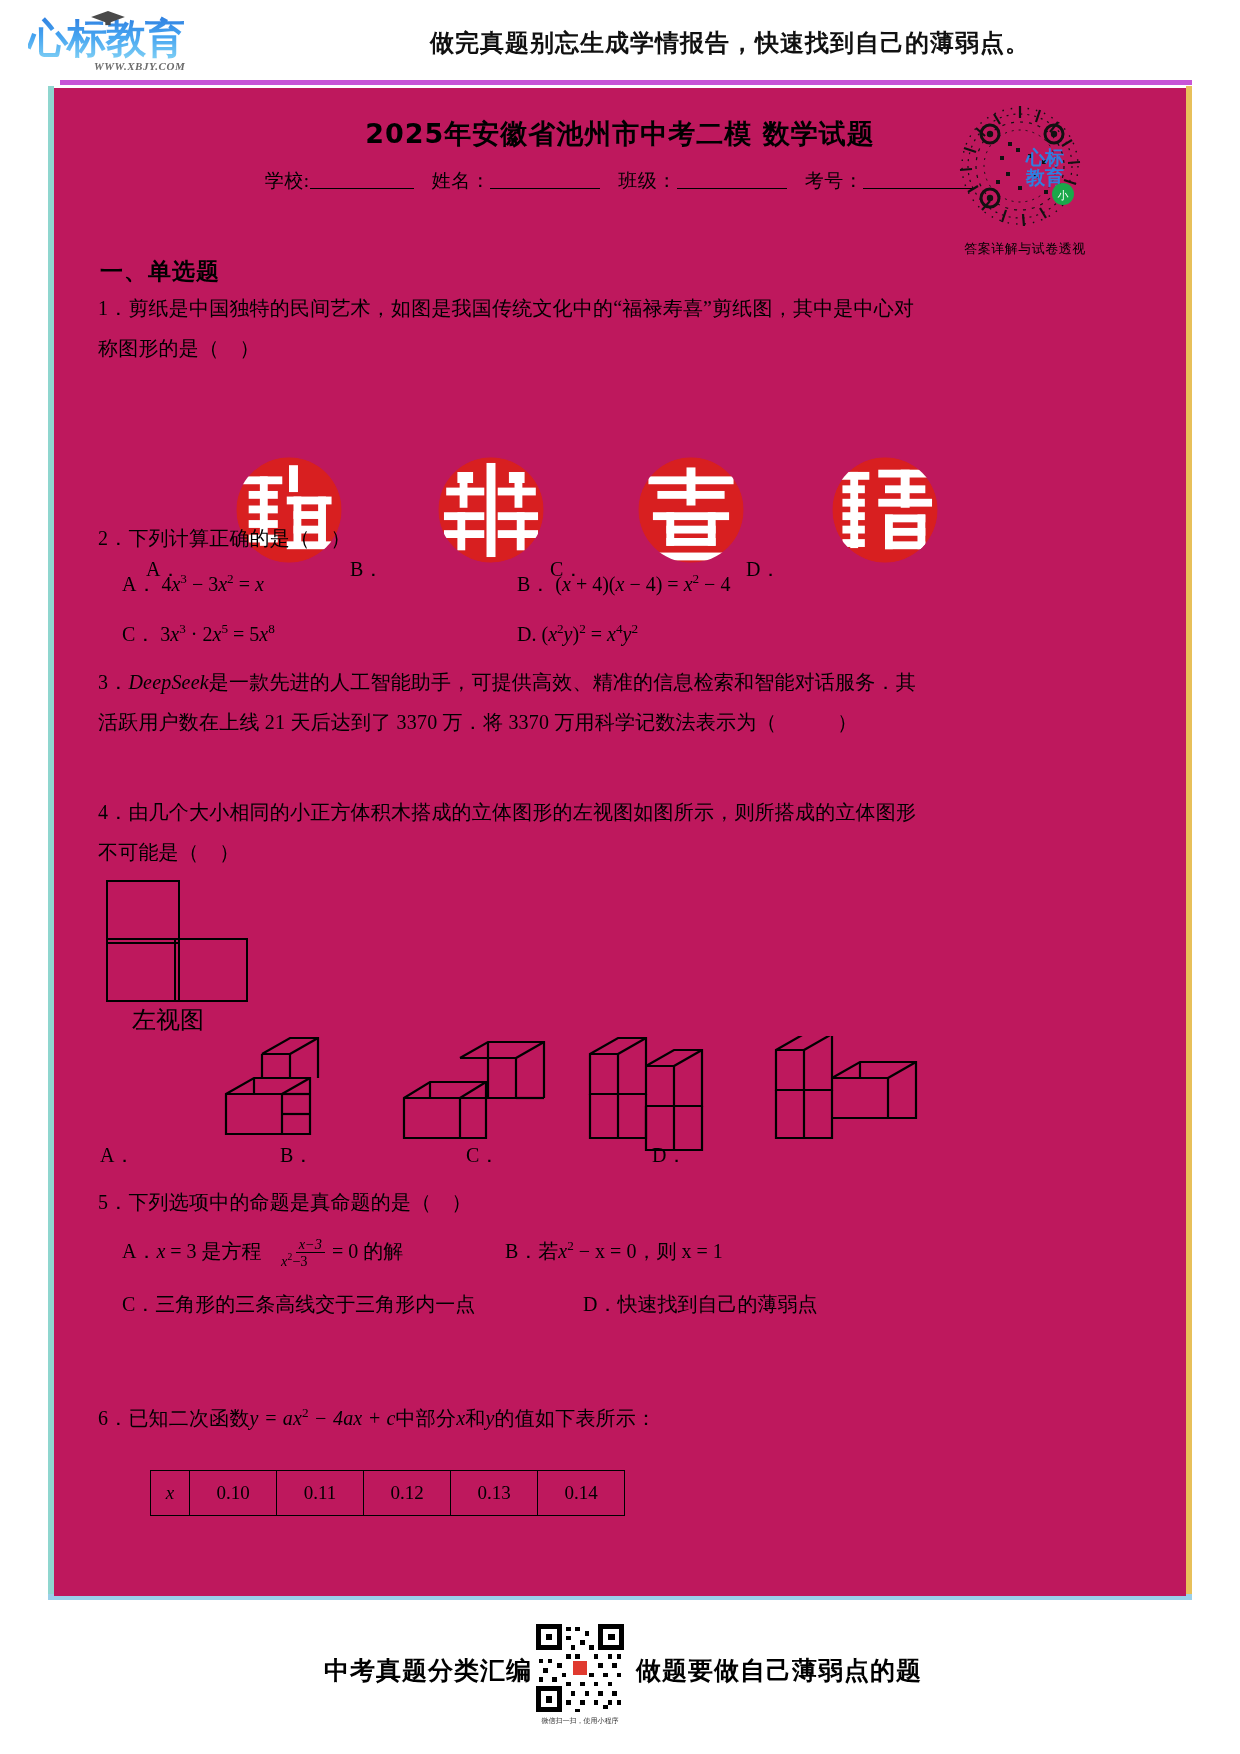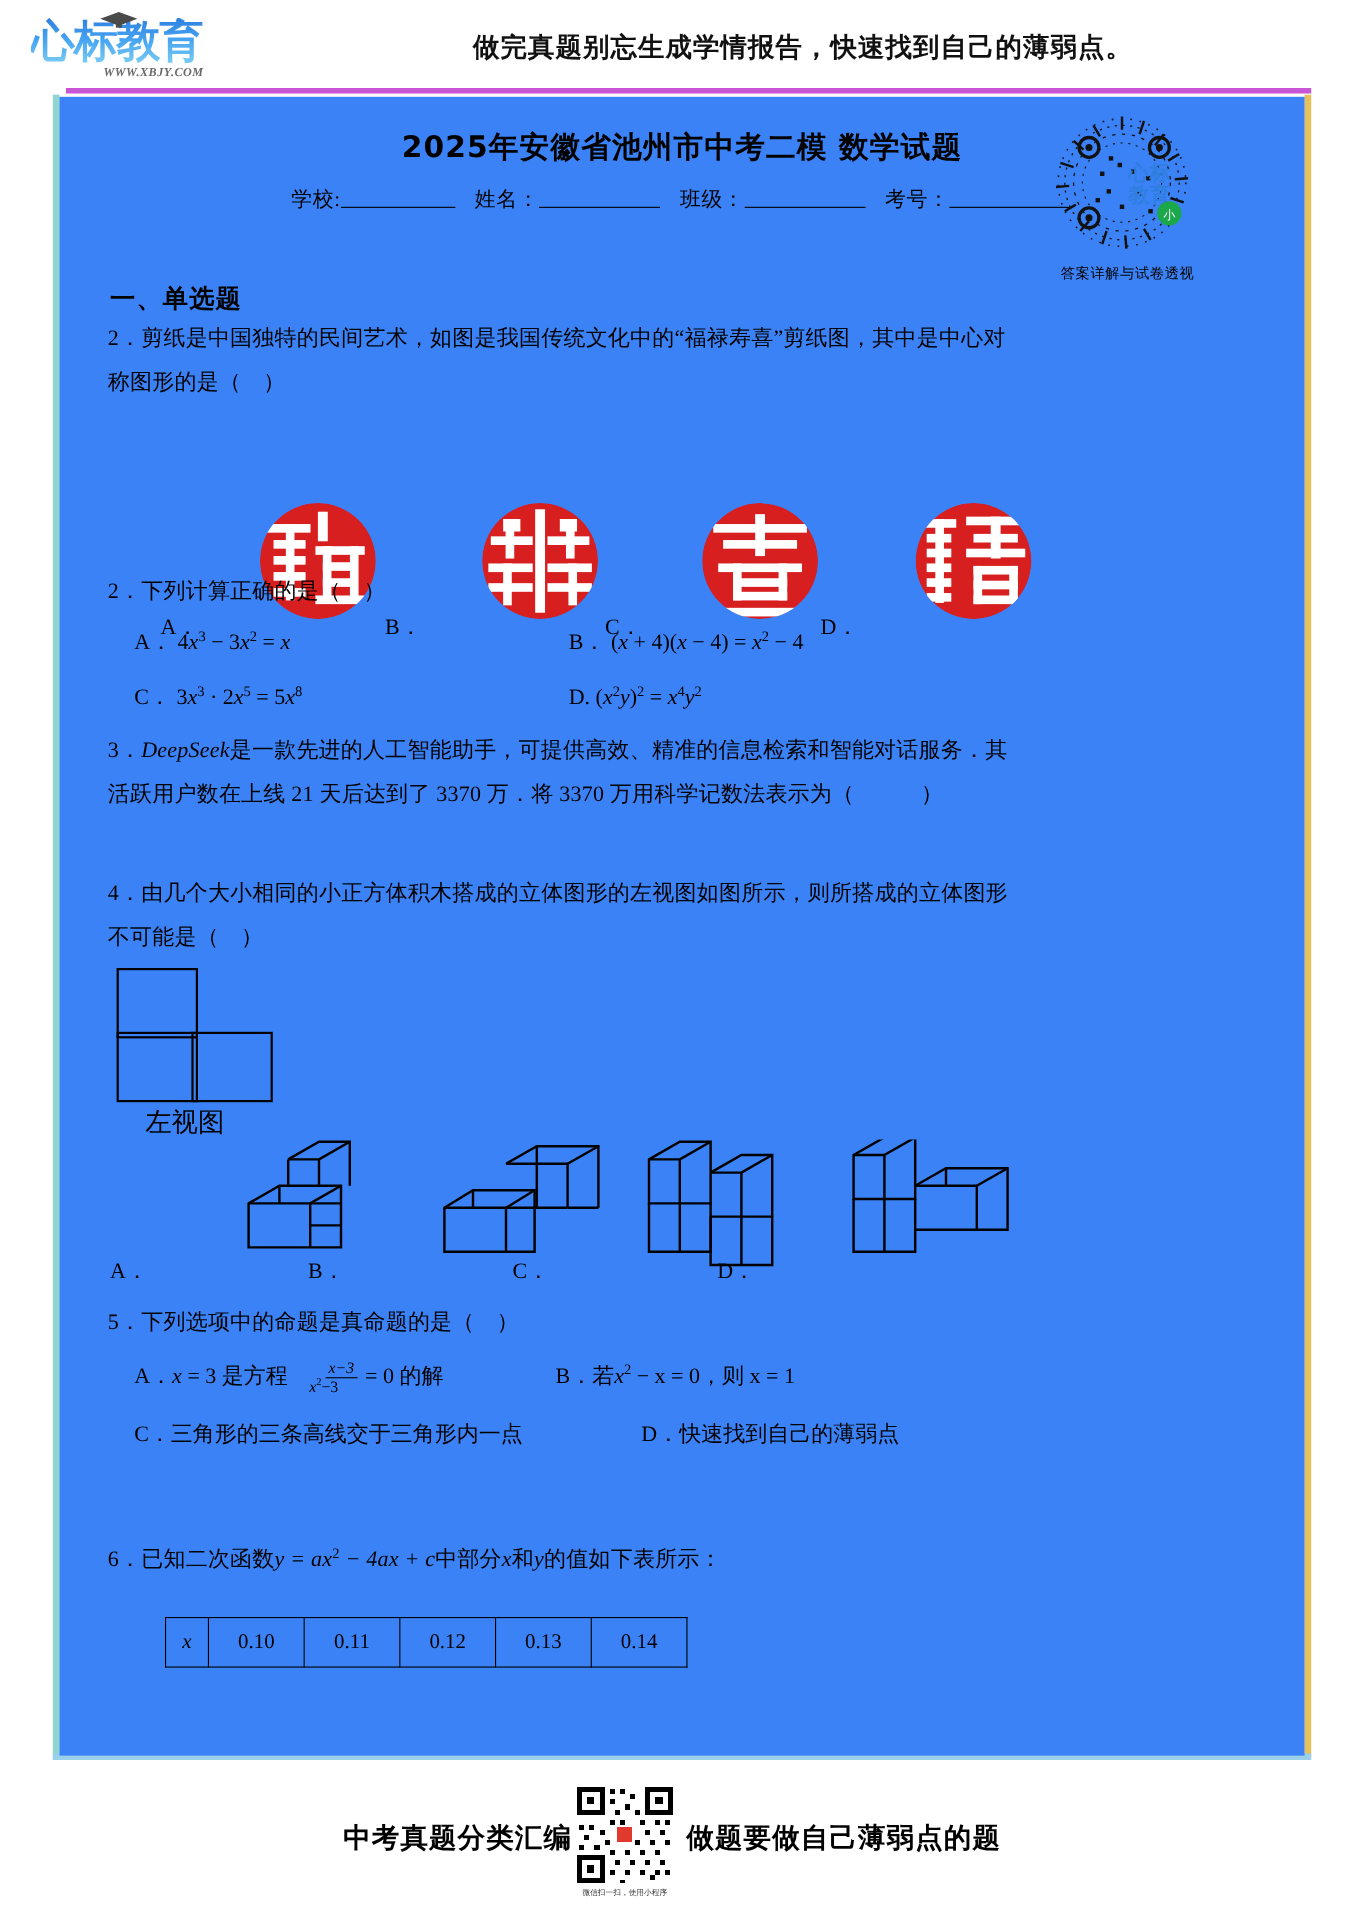--- a/index.html
+++ b/index.html
@@ -40,21 +40,21 @@
   }
   .banner-rule{
     position:absolute;left:60px;top:80px;width:1132px;height:5px;
     background:#c755d6;
   }
 
   
   .frame-left{position:absolute;left:48px;top:86px;width:6px;height:1512px;background:#8fd6cf;}
   .frame-right{position:absolute;left:1186px;top:86px;width:6px;height:1512px;background:#e8c05a;}
   .frame-bottom{position:absolute;left:48px;top:1594px;width:1144px;height:6px;background:#9ad0ea;}
-  .sheet{position:absolute;left:54px;top:88px;width:1132px;height:1508px;background:#3b82f6;}
+  .sheet{position:absolute;left:54px;top:88px;width:1132px;height:1508px;background:#be185d;}
 
   
   .exam-title{
     position:absolute;left:0;top:28px;width:1132px;text-align:center;
     font-family:"DejaVu Sans",sans-serif;
     font-size:27px;font-weight:bold;letter-spacing:1px;
   }
   .id-line{
     position:absolute;left:0;top:80px;width:1132px;text-align:center;
     font-size:19px;letter-spacing:.5px;white-space:nowrap;
@@ -108,21 +108,21 @@
   
   .t6{position:absolute;left:96px;top:1382px;border-collapse:collapse;}
   .t6 td{
     border:1.6px solid #000;height:44px;text-align:center;
     font-size:19px;padding:0 6px;min-width:62px;
   }
   .t6 td.hd{width:26px;min-width:26px;font-style:italic;}
   .t6 td.val{width:74px;}
 
   
-  .footer{position:absolute;left:4px;top:1604px;width:988px;height:150px;}
+  .footer{position:absolute;left:16px;top:1604px;width:988px;height:150px;}
   .footer-left{
     position:absolute;left:308px;top:50px;
     font-family:"DejaVu Sans",sans-serif;font-size:25px;font-weight:600;letter-spacing:1px;
   }
   .footer-right{
     position:absolute;left:620px;top:50px;
     font-family:"DejaVu Sans",sans-serif;font-size:25px;font-weight:600;letter-spacing:1px;
   }
   .footer-qr{position:absolute;left:518px;top:18px;width:92px;height:92px;}
   .footer-qr-cap{
@@ -207,21 +207,21 @@
       </g>
       <text x="70" y="62" font-family="DejaVu Sans, sans-serif" font-size="19" font-weight="bold" fill="#2f7fe0">心标</text>
       <text x="70" y="82" font-family="DejaVu Sans, sans-serif" font-size="19" font-weight="bold" fill="#2f7fe0">教育</text>
       <circle cx="107" cy="92" r="11" fill="#1aa84a"></circle>
       <text x="107" y="97" text-anchor="middle" font-family="DejaVu Sans, sans-serif" font-size="11" fill="#fff">小</text>
     </svg>
     <div class="qr-sub">答案详解与试卷透视</div>
 
     <div class="section-h" style="top:168px">一、单选题</div>
 
-    <div class="q" style="top:200px">2．剪纸是中国独特的民间艺术，如图是我国传统文化中的“福禄寿喜”剪纸图，其中是中心对</div>
+    <div class="q" style="top:200px">1．剪纸是中国独特的民间艺术，如图是我国传统文化中的“福禄寿喜”剪纸图，其中是中心对</div>
     <div class="q" style="top:240px">称图形的是（　）</div>
 
     <div class="seals">
 
       <span class="optlab" style="left:-4px;top:100px">A．</span>
       <svg class="seal" style="left:80px;top:-2px" viewBox="0 0 100 100">
         <defs>
             <clipPath id="cfu">
               <circle cx="50" cy="50" r="47"></circle>
             </clipPath>

